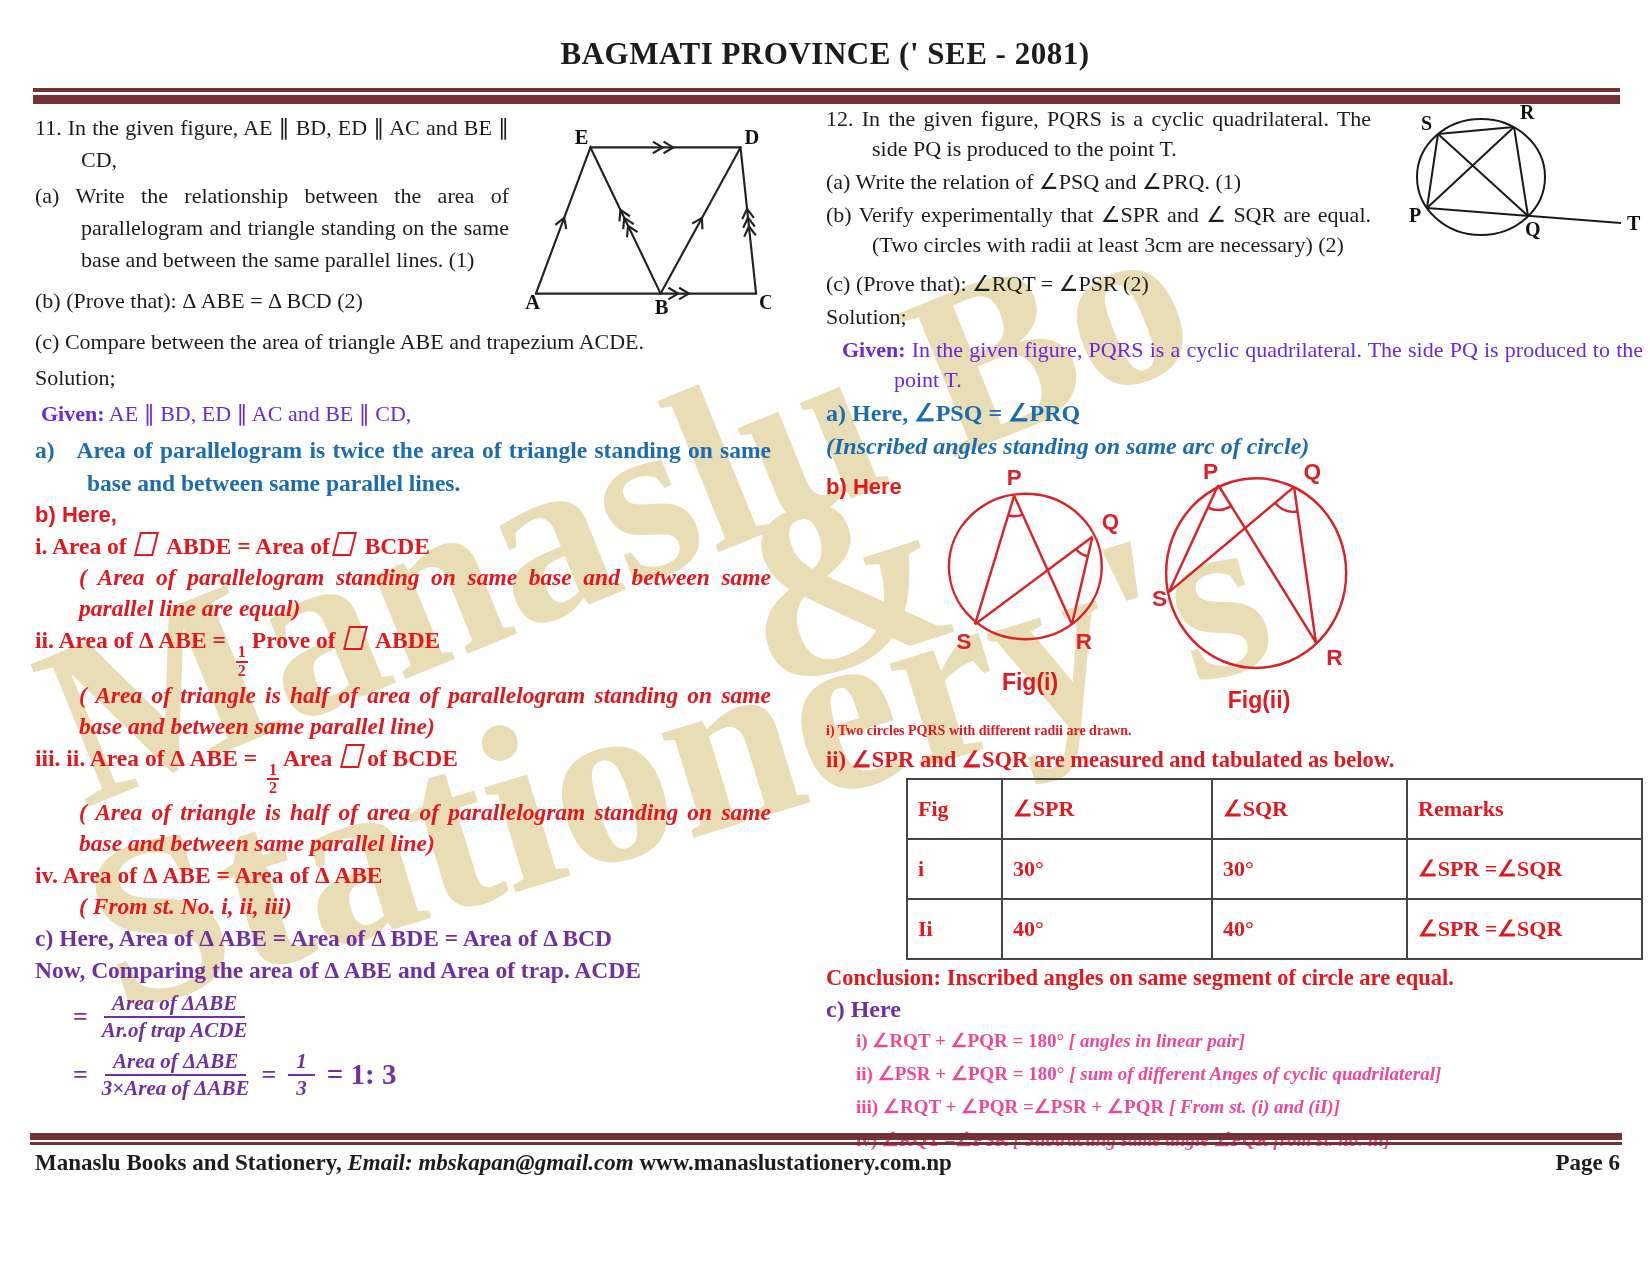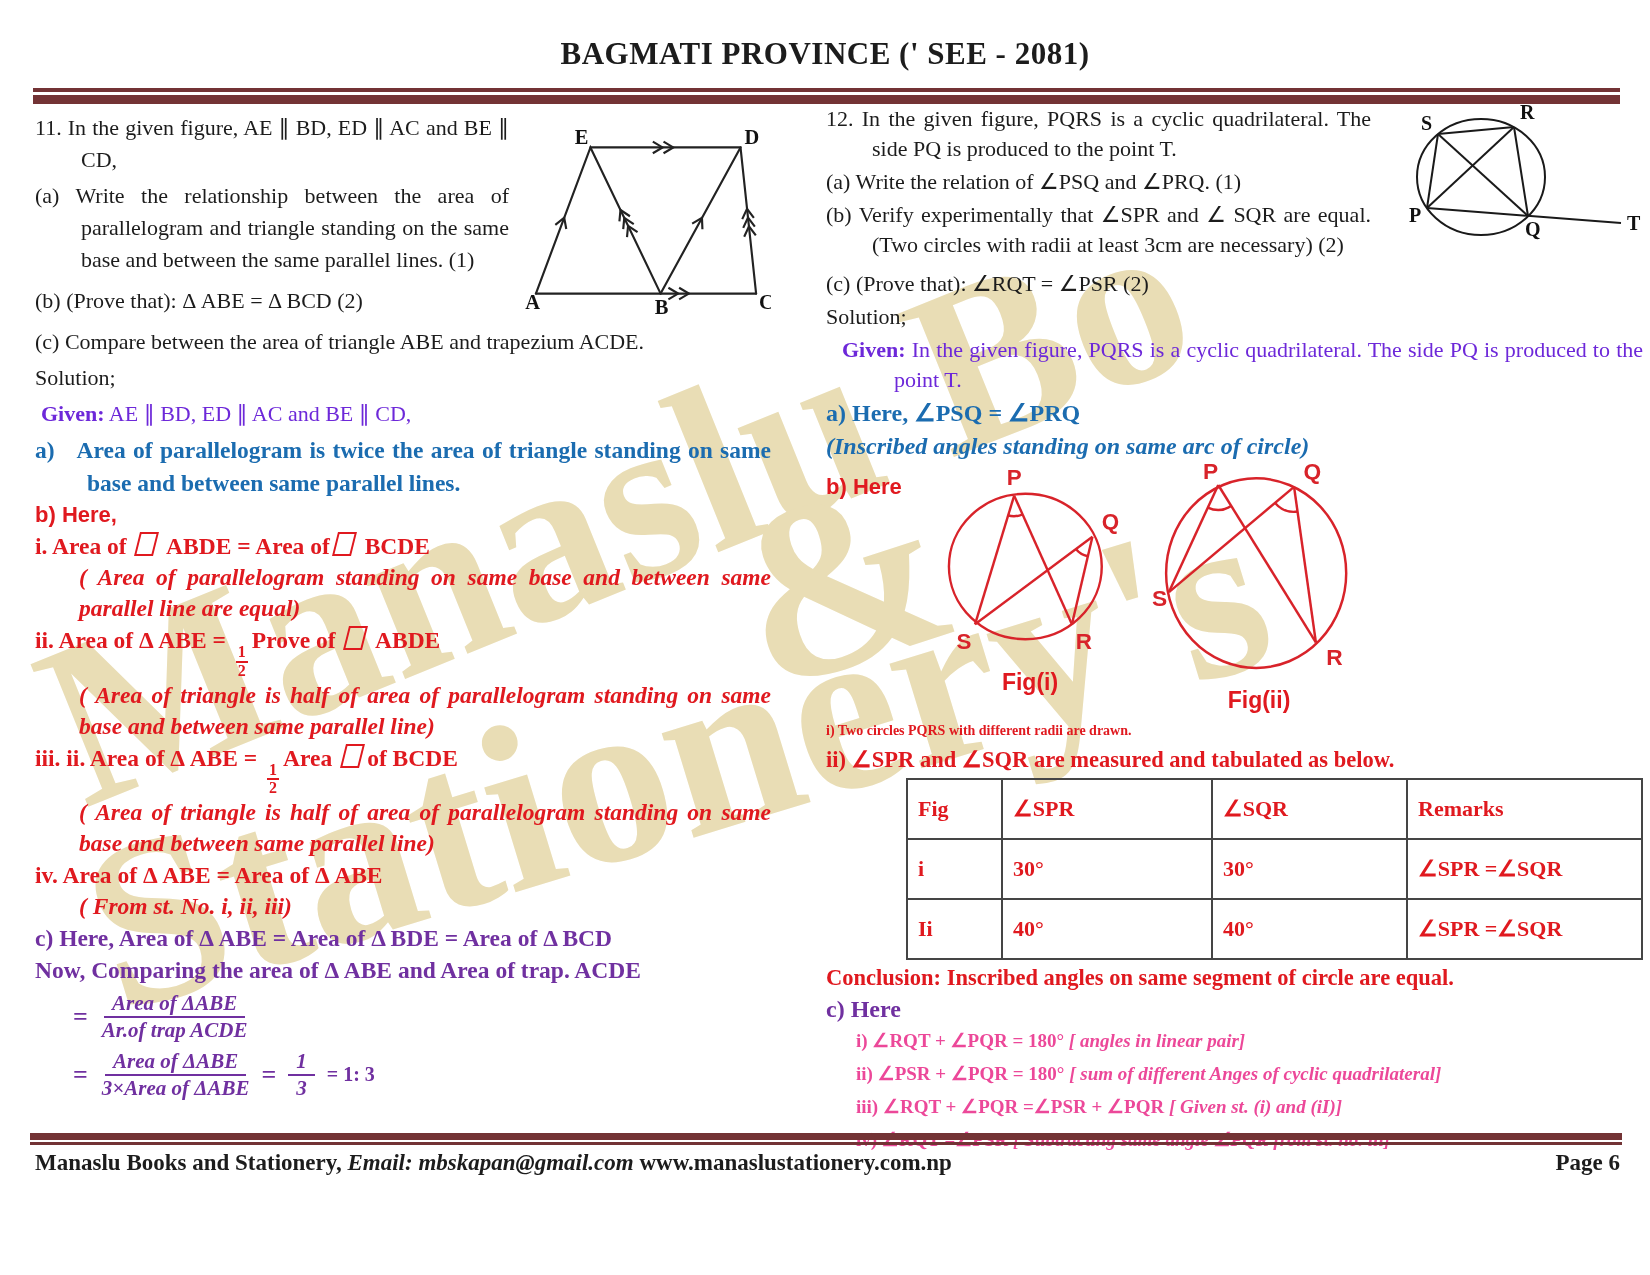--- a/index.html
+++ b/index.html
@@ -47,21 +47,21 @@
         transform:skewX(-14deg);margin:0 5px;vertical-align:-2px;}
   .sfrac{display:inline-flex;flex-direction:column;align-items:center;font-size:16px;
          line-height:1.05;vertical-align:-9px;margin:0 4px;}
   .sfrac .n{border-bottom:2px solid currentColor;padding:0 2px;}
   .frow{display:flex;align-items:center;color:#7030a0;font-weight:bold;font-style:italic;
         font-size:21px;margin:5px 0 2px 38px;}
   .frow .eq{font-style:normal;font-size:26px;margin-right:14px;}
   .bfrac{display:inline-flex;flex-direction:column;align-items:center;line-height:1.2;}
   .bfrac .n{border-bottom:2.5px solid currentColor;padding:0 8px;}
   .frow .mid{font-style:normal;font-size:26px;margin:0 12px;}
-  .frow .res{font-style:normal;font-size:20px;}
+  .frow .res{font-style:normal;font-size:29px;}
   
   .figQ11{float:right;width:250px;height:190px;margin:14px 0 8px 12px;}
   .figQ12{float:right;width:262px;height:150px;margin:0 0 6px 10px;}
   .figrow{display:flex;align-items:flex-start;margin:2px 0 2px 0;}
   .figrow .lbl{width:106px;padding-top:8px;flex:none;}
   .figblock{display:flex;flex-direction:column;align-items:center;flex:none;}
   .figcap{color:#e0191f;font-weight:bold;font-family:"Liberation Sans",sans-serif;
           font-size:23px;margin-top:0px;}
   .figII{margin-left:22px;}
   svg text{font-family:"Liberation Serif",serif;font-weight:bold;}
@@ -292,21 +292,21 @@
     <p class="rline" style="font-size:22.5px;line-height:30px;">Conclusion: Inscribed angles on same segment of circle are equal.</p>
     <p class="pline" style="font-size:24px;">c) Here</p>
 
     <p class="c-item">
       <span>i) ∠RQT + ∠PQR = 180° </span><span class="c-note">[ angles in linear pair]</span>
     </p>
     <p class="c-item">
       <span>ii) ∠PSR + ∠PQR = 180° </span><span class="c-note">[ sum of different Anges of cyclic quadrilateral]</span>
     </p>
     <p class="c-item">
-      <span>iii) ∠RQT + ∠PQR =∠PSR + ∠PQR </span><span class="c-note">[ Given st.  (i) and (iI)]</span>
+      <span>iii) ∠RQT + ∠PQR =∠PSR + ∠PQR </span><span class="c-note">[ From st.  (i) and (iI)]</span>
     </p>
     <p class="c-item">
       <span>iv) ∠RQT =∠PSR </span><span class="c-note">[ Subtracting same angle ∠PQR from st. no. iii]</span>
     </p>
   </div>
 
   <div class="frule">
     <div class="thick"></div>
     <div class="thin"></div>
   </div>

